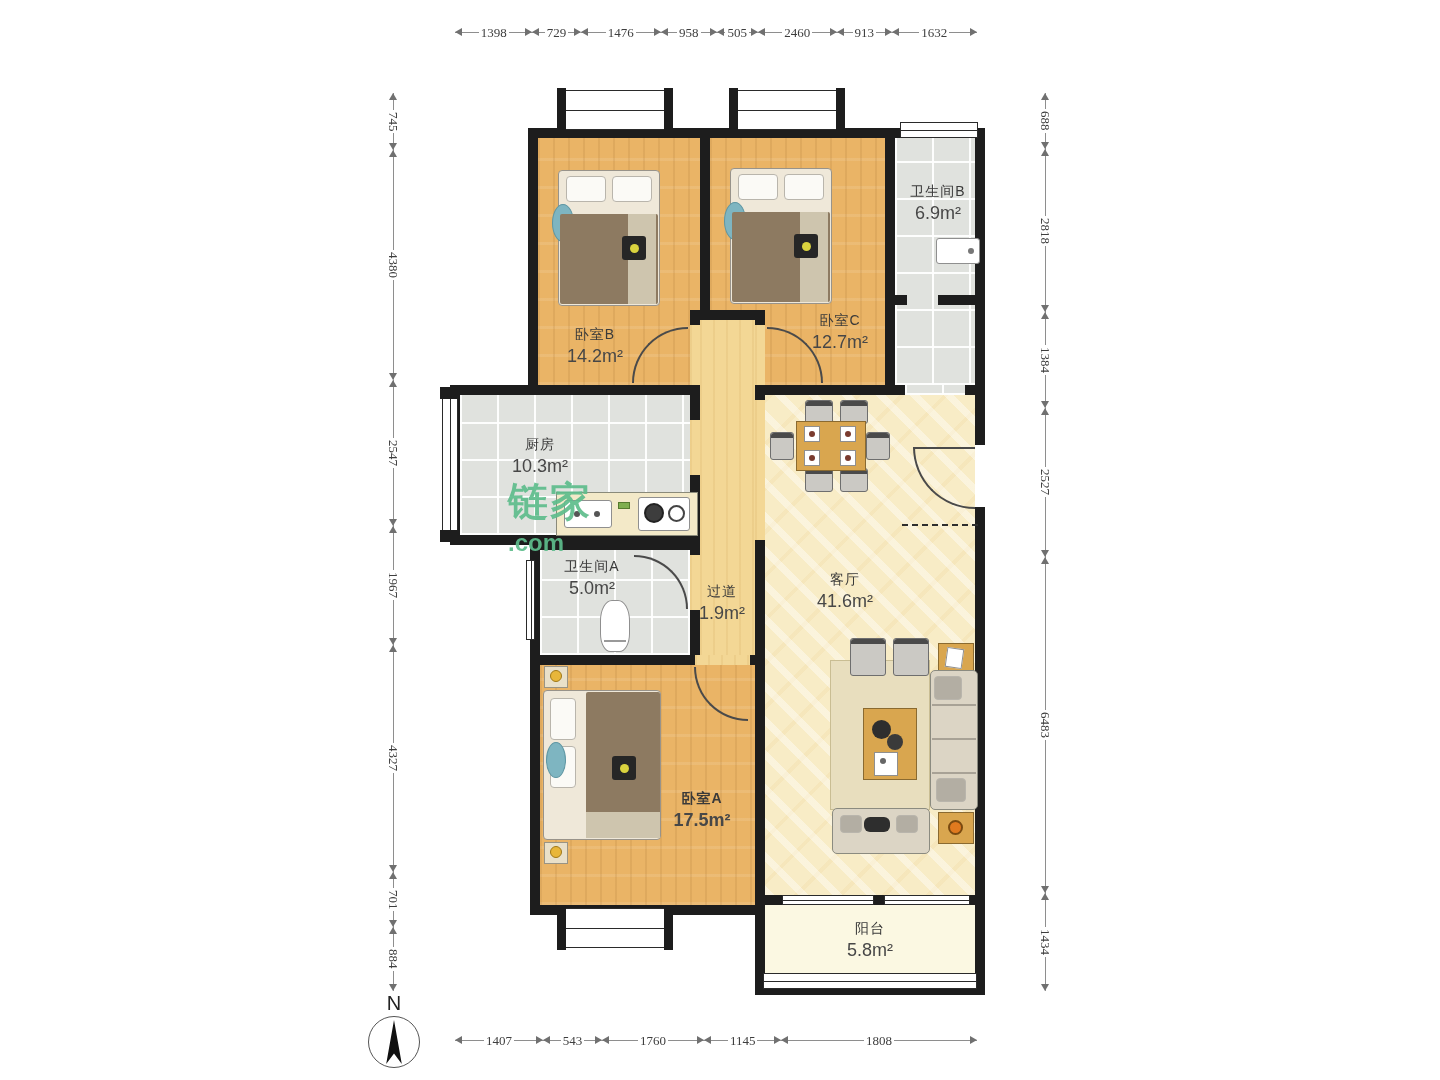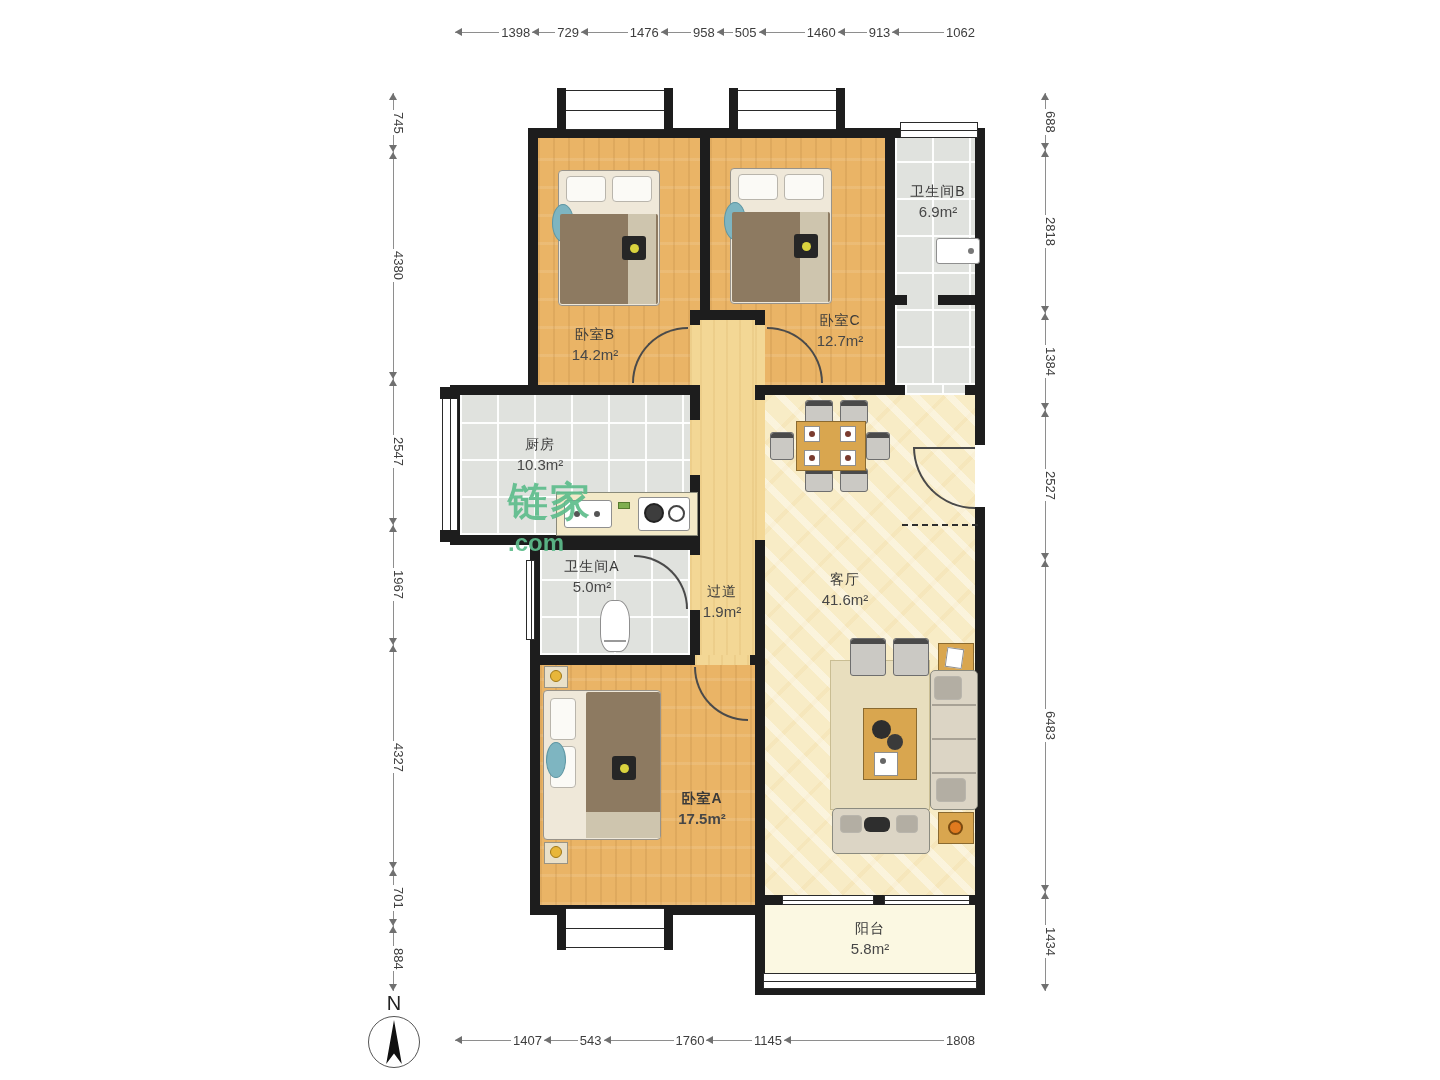--- a/index.html
+++ b/index.html
@@ -15,21 +15,21 @@
   .marble{background-color:#F8ECC6;
         background-image:repeating-linear-gradient(45deg,rgba(255,255,255,.4) 0 7px,transparent 7px 24px),
                          repeating-linear-gradient(-45deg,rgba(230,190,110,.12) 0 4px,transparent 4px 31px);}
   .tile{background-color:#E0E2DE;
         background-image:repeating-linear-gradient(0deg,rgba(255,255,255,.95) 0 2px,transparent 2px 37px),
                          repeating-linear-gradient(90deg,rgba(255,255,255,.95) 0 2px,transparent 2px 37px);}
   .plain-balcony{background-color:#FBF8E2;}
   
   .rlabel{position:absolute;text-align:center;z-index:6;color:#3a3a3a;}
   .rname{font-size:14px;letter-spacing:1px;}
-  .rarea{font-size:15px;margin-top:2px;color:#474747;}
+  .rarea{font-size:18px;margin-top:2px;color:#474747;}
   
   .gap{position:absolute;z-index:3;}
   .win{position:absolute;background:#fff;border:1px solid #2a2a2a;box-sizing:border-box;z-index:4;}
   .win.h::after{content:"";position:absolute;left:0;right:0;top:50%;height:1px;background:#2a2a2a;}
   .win.v::after{content:"";position:absolute;top:0;bottom:0;left:50%;width:1px;background:#2a2a2a;}
   .cap{position:absolute;background:#1d1d1d;z-index:4;}
   .arc{position:absolute;z-index:4;box-sizing:border-box;}
   .dash{position:absolute;border-top:2px dashed #2e2e2e;z-index:4;}
   .stub{position:absolute;background:#1d1d1d;z-index:3;}
   
@@ -46,21 +46,21 @@
   .chair{background:#CBC9C4;border:1px solid #6e6e6e;border-radius:3px;}
   .chair::before{content:"";position:absolute;left:0;top:0;right:0;height:5px;background:#4a4a4a;border-radius:3px 3px 0 0;}
   .whitebox{background:#fff;border:1px solid #8f8f8f;}
   .sofa{background:#DCD5C5;border:1px solid #8b8b80;border-radius:5px;}
   .rug{background:#E8DEBE;border:1px solid #C9BD93;}
   .counter{background:#F3E9C8;border:1px solid #8a8a7a;}
   
   .dim{position:absolute;display:flex;z-index:2;}
   .dim-h{flex-direction:row;}
   .dim-v{flex-direction:column;}
-  .dseg{position:relative;display:flex;align-items:center;justify-content:flex-end;min-width:0;min-height:0;}
+  .dseg{position:relative;display:flex;align-items:center;justify-content:center;min-width:0;min-height:0;font-family:Liberation Serif, serif;}
   .dim-h .dseg{background:linear-gradient(#8e8e8e,#8e8e8e) center/100% 1px no-repeat;}
   .dim-v .dseg{background:linear-gradient(#8e8e8e,#8e8e8e) center/1px 100% no-repeat;}
   .dim-h .dseg::before{content:"";position:absolute;left:0;top:50%;margin-top:-4px;
       border-top:4px solid transparent;border-bottom:4px solid transparent;border-right:7px solid #707070;}
   .dim-h .dseg::after{content:"";position:absolute;right:0;top:50%;margin-top:-4px;
       border-top:4px solid transparent;border-bottom:4px solid transparent;border-left:7px solid #707070;}
   .dim-v .dseg::before{content:"";position:absolute;top:0;left:50%;margin-left:-4px;
       border-left:4px solid transparent;border-right:4px solid transparent;border-bottom:7px solid #707070;}
   .dim-v .dseg::after{content:"";position:absolute;bottom:0;left:50%;margin-left:-4px;
       border-left:4px solid transparent;border-right:4px solid transparent;border-top:7px solid #707070;}
@@ -269,27 +269,27 @@
       <div class="dseg" style="flex-grow: 1476;">
         <span>1476</span>
       </div>
       <div class="dseg" style="flex-grow: 958;">
         <span>958</span>
       </div>
       <div class="dseg" style="flex-grow: 505;">
         <span>505</span>
       </div>
       <div class="dseg" style="flex-grow: 1460;">
-        <span>1460</span>
+        <span>2460</span>
       </div>
       <div class="dseg" style="flex-grow: 913;">
         <span>913</span>
       </div>
       <div class="dseg" style="flex-grow: 1632;">
-        <span>1062</span>
+        <span>1632</span>
       </div>
     </div>
   <div class="dim dim-h" style="left:455px;top:1029px;width:522px;height:22px;">
       <div class="dseg" style="flex-grow: 1407;">
         <span>1407</span>
       </div>
       <div class="dseg" style="flex-grow: 854;">
         <span>543</span>
       </div>
       <div class="dseg" style="flex-grow: 1760;">

